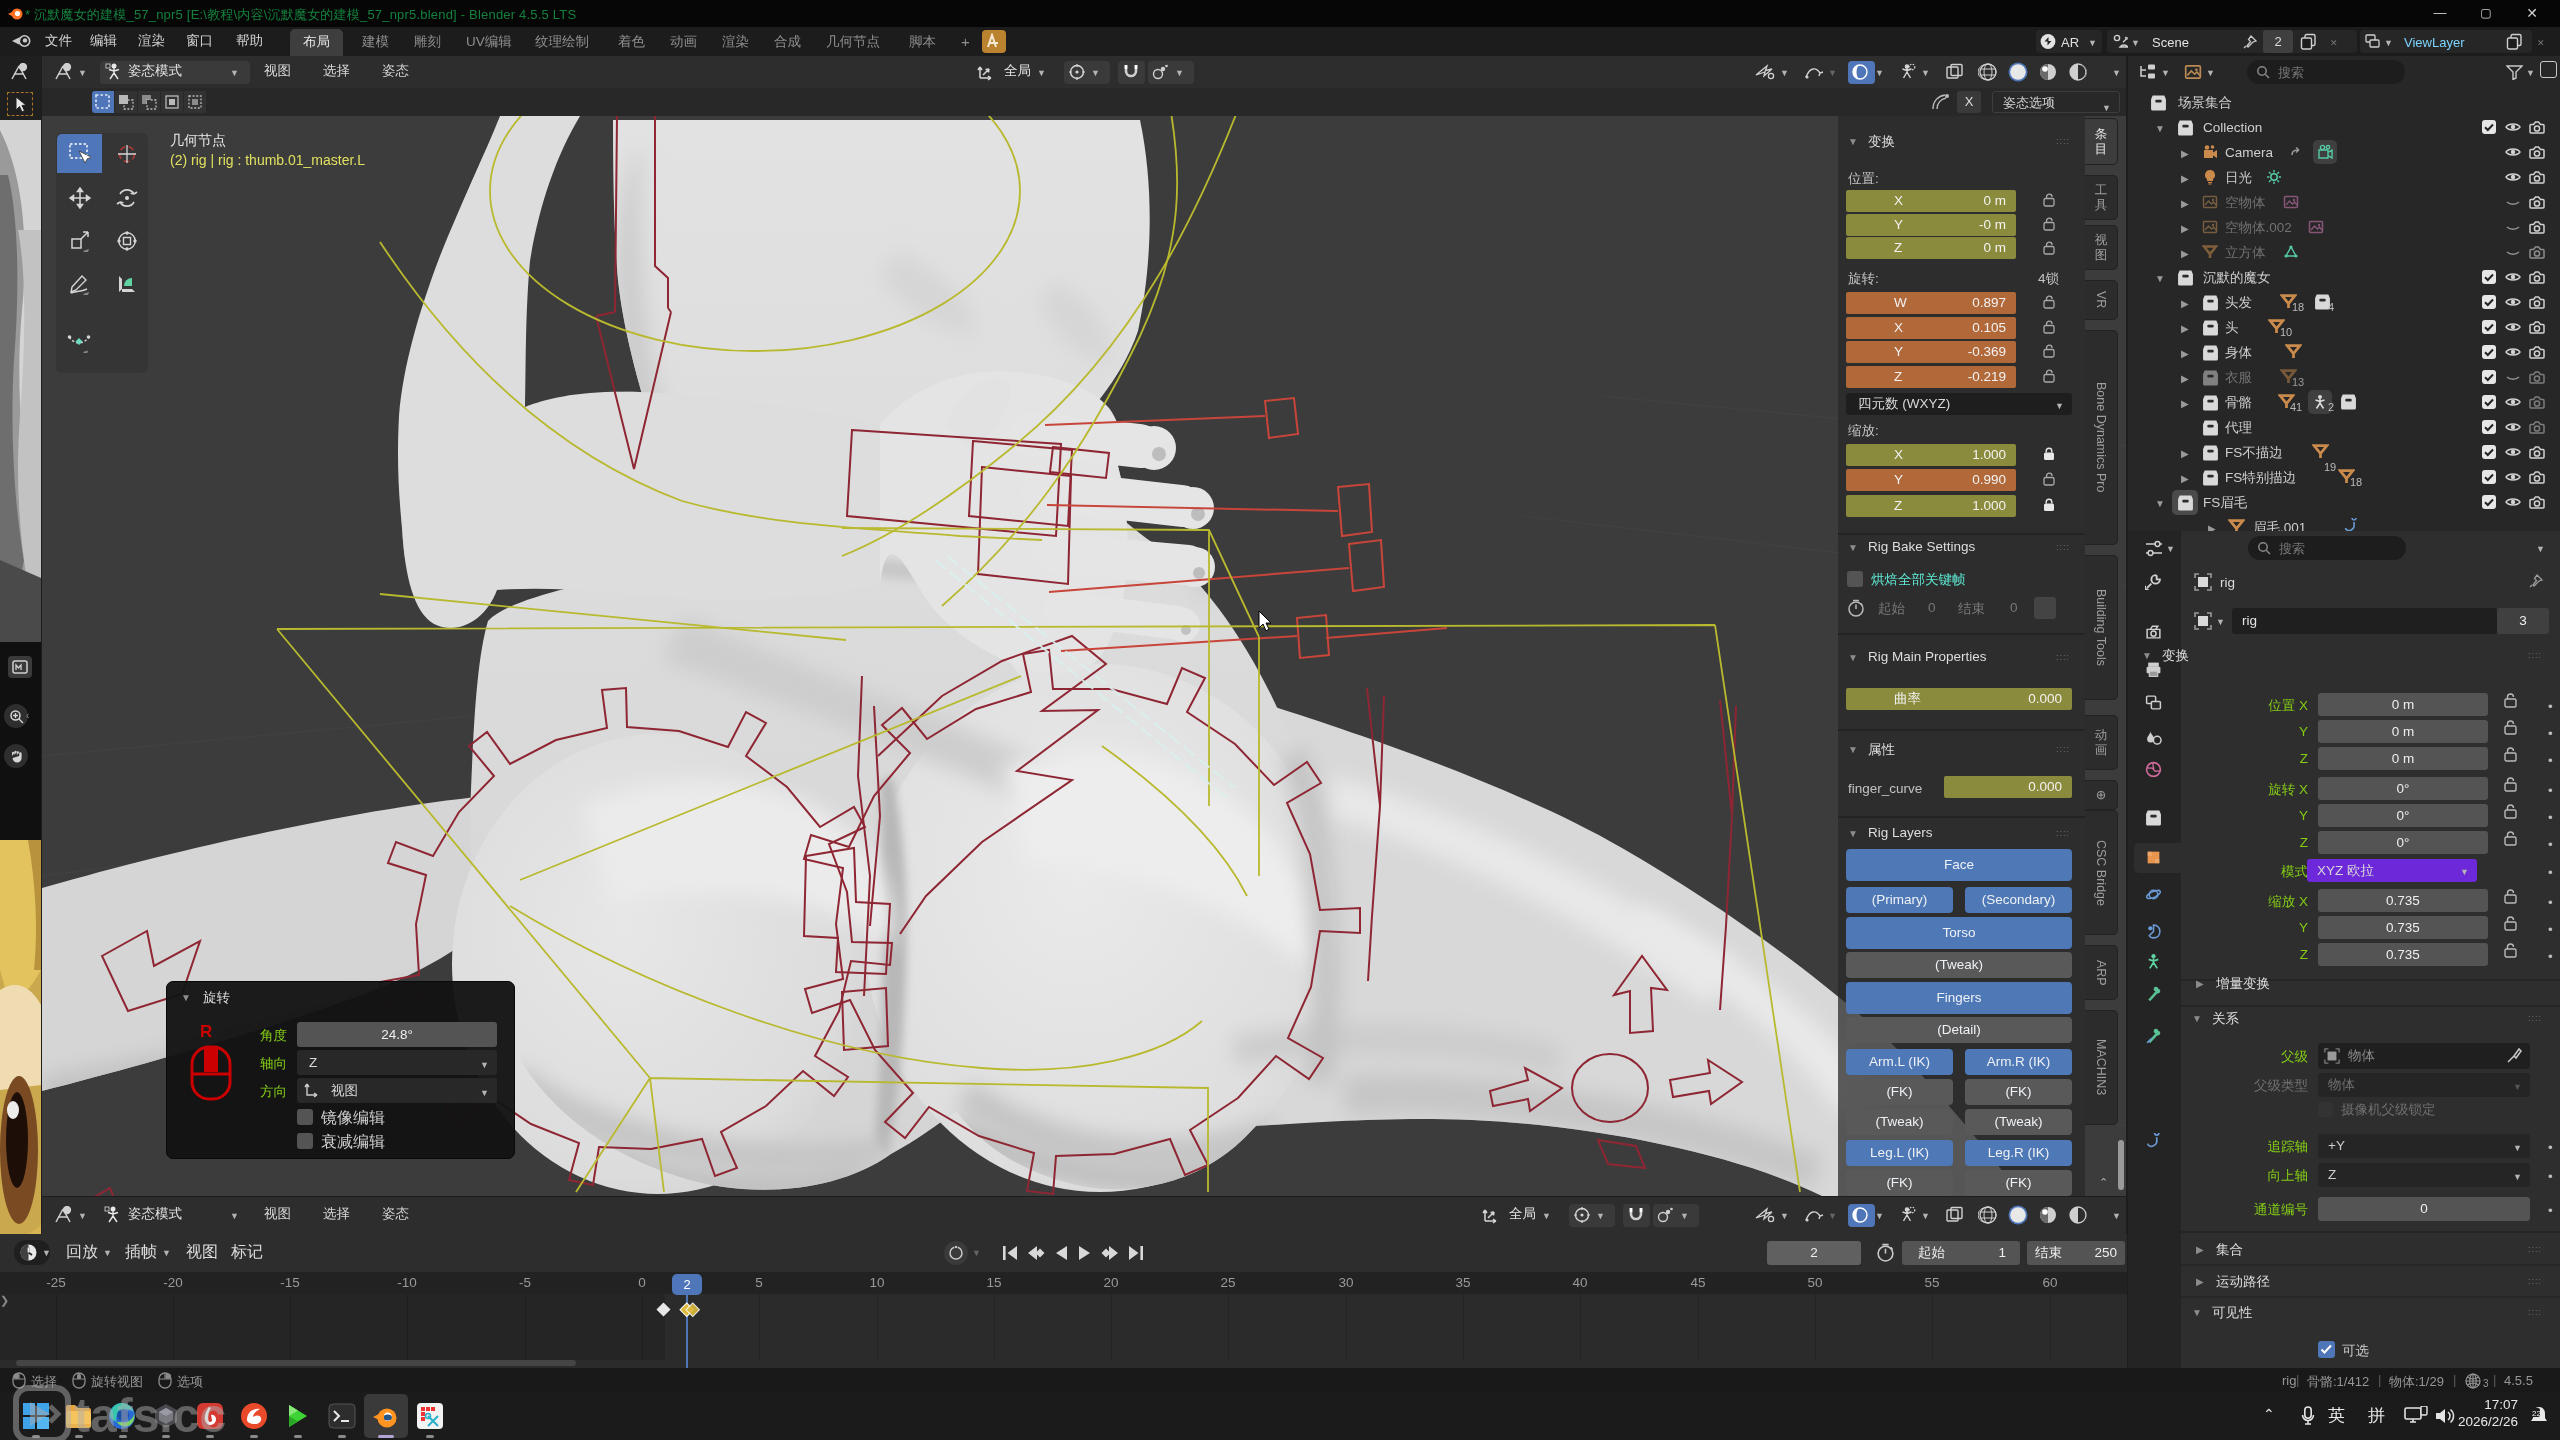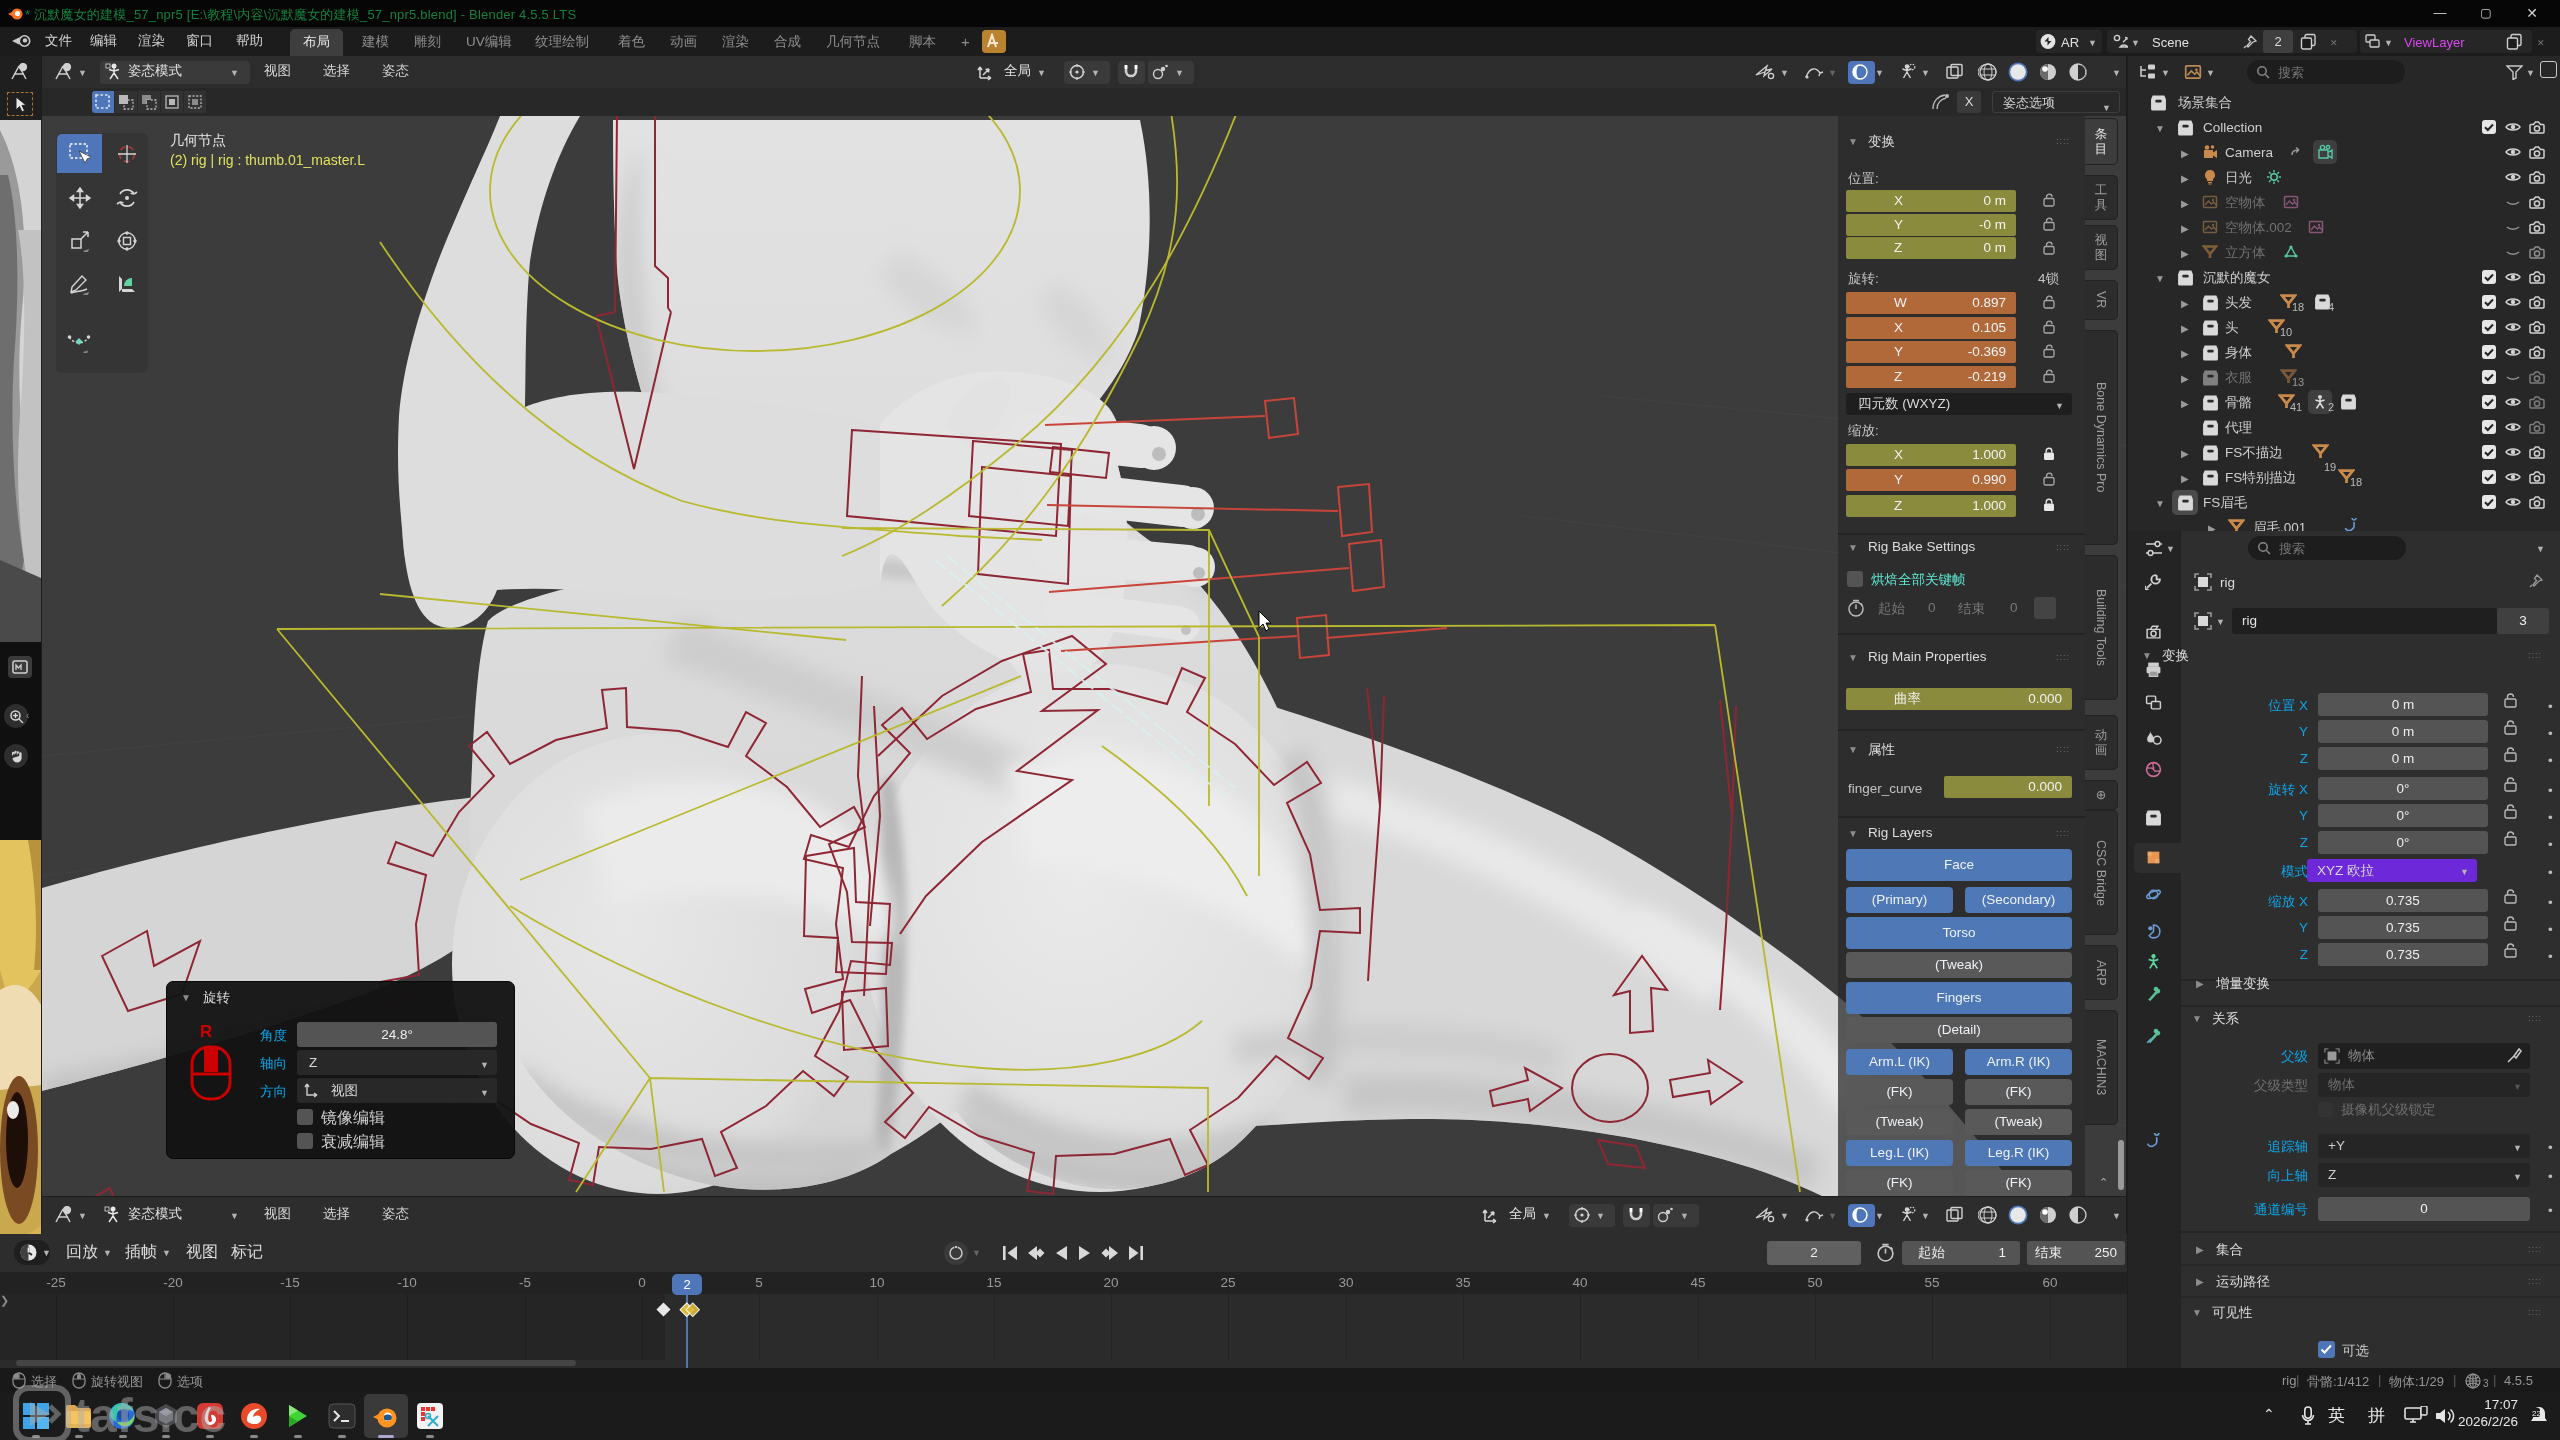--- a/index.html
+++ b/index.html
@@ -20,21 +20,21 @@
 .hitem{position:absolute;top:6px}
 .dd{color:#b4b4b4;font-size:9px}
 
 #outliner{left:2128px;top:56px;width:432px;height:475px;background:#272727;color:#cfcfcf;font-size:13.5px}
 #props{left:2128px;top:531px;width:432px;height:837px;background:#2e2e2e;color:#c7c7c7;font-size:13.5px}
 #statusbar{left:0;top:1368px;width:2560px;height:24px;background:#191919;color:#969696;font-size:13px}
 #taskbar{left:0;top:1392px;width:2560px;height:48px;background:#1b1b1c;color:#ddd}
 
 .field{position:absolute;background:#545454;border-radius:3px;color:#eee;text-align:center;font-size:13.5px}
 .dfield{position:absolute;background:#1f1f1f;border-radius:3px;color:#d8d8d8;font-size:13.5px}
-.lab{position:absolute;color:#0ea5e9;font-size:13.5px;text-align:right}
+.lab{position:absolute;color:#84cc16;font-size:13.5px;text-align:right}
 .phead{position:absolute;color:#dedede;font-size:13.5px}
 .dots{position:absolute;color:#6e6e6e;font-size:9px;letter-spacing:1px}
 .npf{position:absolute;left:8px;width:170px;height:22px;line-height:22px;border-radius:2px;color:#f2f2f2;padding-left:48px;font-size:13.5px}
 .npf span{position:absolute;right:10px}
 .olive{background:#8b8b3d}
 .oran{background:#b2693a}
 .rlb{position:absolute;height:26px;line-height:26px;border-radius:4px;text-align:center;color:#eef1f5;font-size:13.5px}
 .blue{background:#4e78b6}
 .gray{background:#595959}
 .ntab{position:absolute;left:0;width:33px;background:#2c2c2c;border-radius:0 5px 5px 0;color:#9e9e9e;text-align:center;font-size:12.5px;line-height:14.5px;border:1px solid #222;border-left:none;display:flex;align-items:center;justify-content:center}
@@ -112,21 +112,21 @@
         <rect x="5" y="1.5" width="10" height="11" rx="1.5" fill="none" stroke="#cfcfcf" stroke-width="1.4"></rect>
         <rect x="1.5" y="5" width="10" height="11" rx="1.5" fill="#1c1c1c" stroke="#cfcfcf" stroke-width="1.4"></rect>
       </svg>
  <div class="abs dd" style="left:2330px;top:11px;color:#777">✕</div>
  <div class="abs" style="left:2360px;top:3px;width:172px;height:23px;background:#262626;border-radius:4px"></div>
  <svg class="abs" style="left:2365px;top:7px" width="16" height="15" viewBox="0 0 16 15">
         <rect x="1" y="1" width="9" height="7" rx="1" fill="none" stroke="#cfcfcf" stroke-width="1.3"></rect>
         <rect x="5" y="6" width="9" height="7" rx="1" fill="#262626" stroke="#cfcfcf" stroke-width="1.3"></rect>
       </svg>
  <div class="abs dd" style="left:2384px;top:11px">▼</div>
- <div class="abs" style="left:2404px;top:8px;font-size:13px;color:#d946ef">ViewLayer</div>
+ <div class="abs" style="left:2404px;top:8px;font-size:13px;color:#7dd3fc">ViewLayer</div>
  <svg class="abs" style="left:2506px;top:6px" width="17" height="17" viewBox="0 0 17 17">
         <rect x="5" y="1.5" width="10" height="11" rx="1.5" fill="none" stroke="#cfcfcf" stroke-width="1.4"></rect>
         <rect x="1.5" y="5" width="10" height="11" rx="1.5" fill="#1c1c1c" stroke="#cfcfcf" stroke-width="1.4"></rect>
       </svg>
  <div class="abs dd" style="left:2537px;top:11px;color:#777">✕</div>
 </div>
 
 <div class="abs" id="viewport" style="left:42px;top:56px;width:2084px;height:1140px;background:#3c3c3c">
 
  <div class="abs vhead" style="left:0;top:0;width:2084px;height:32px">

